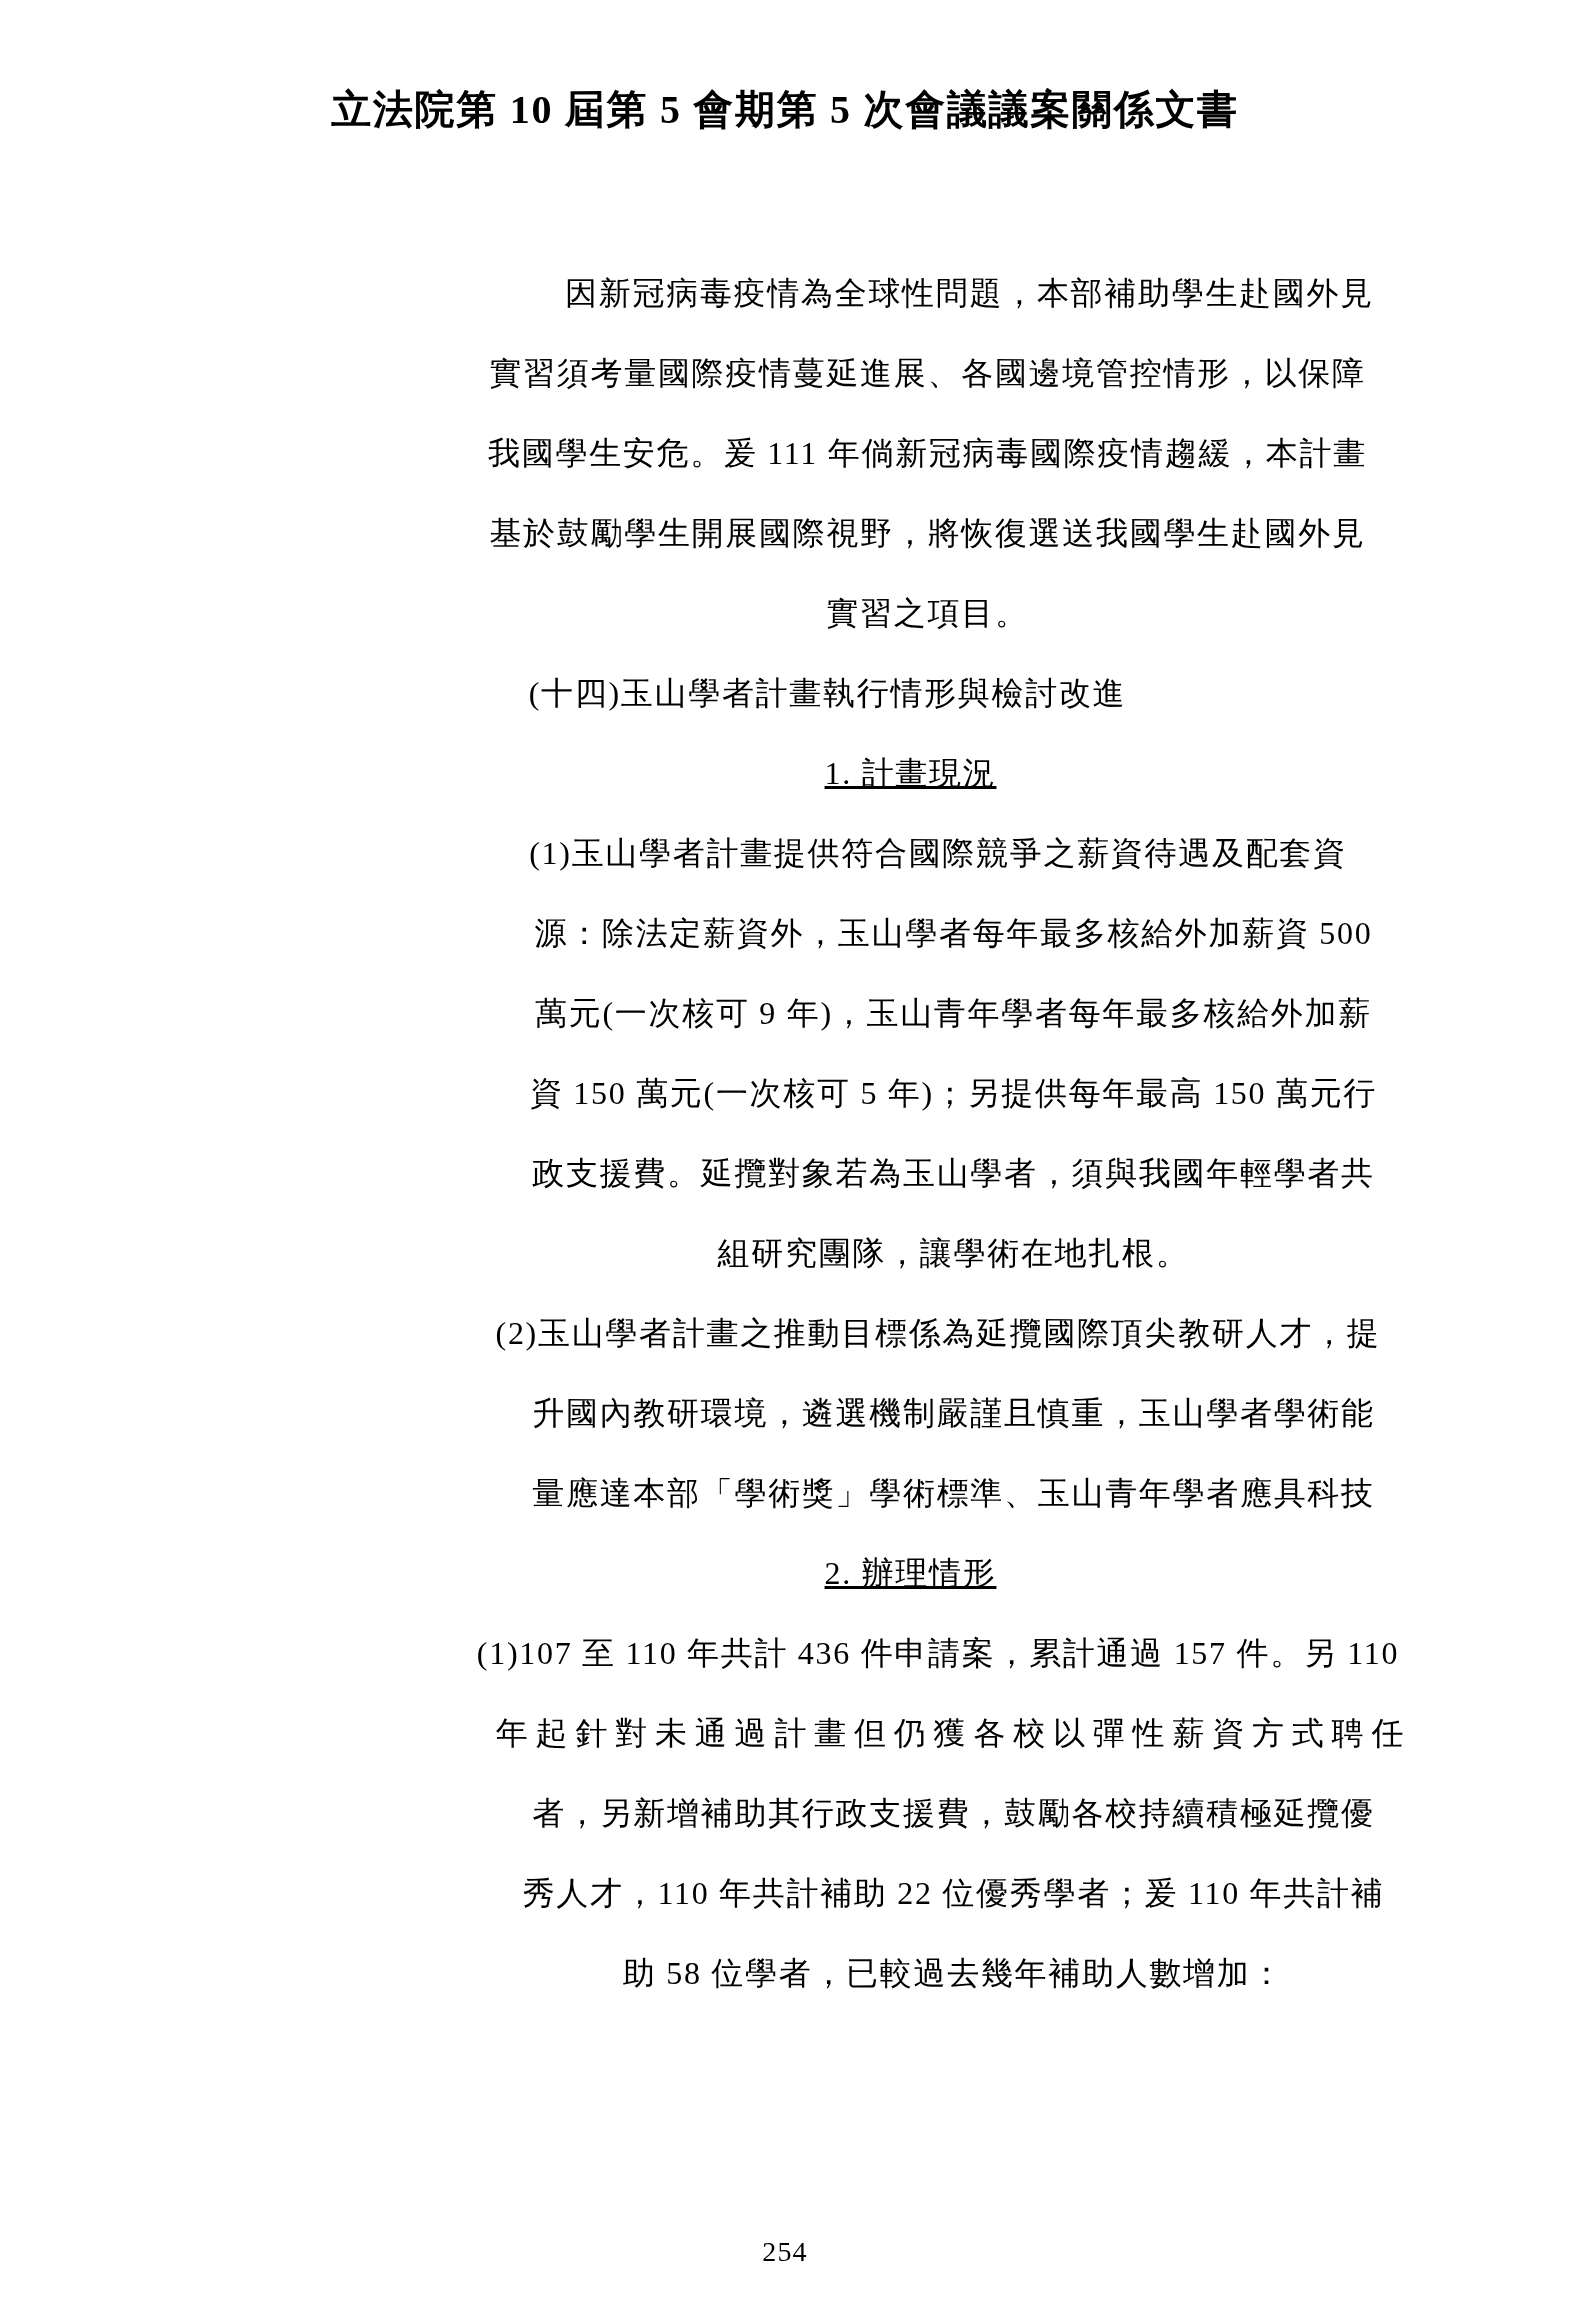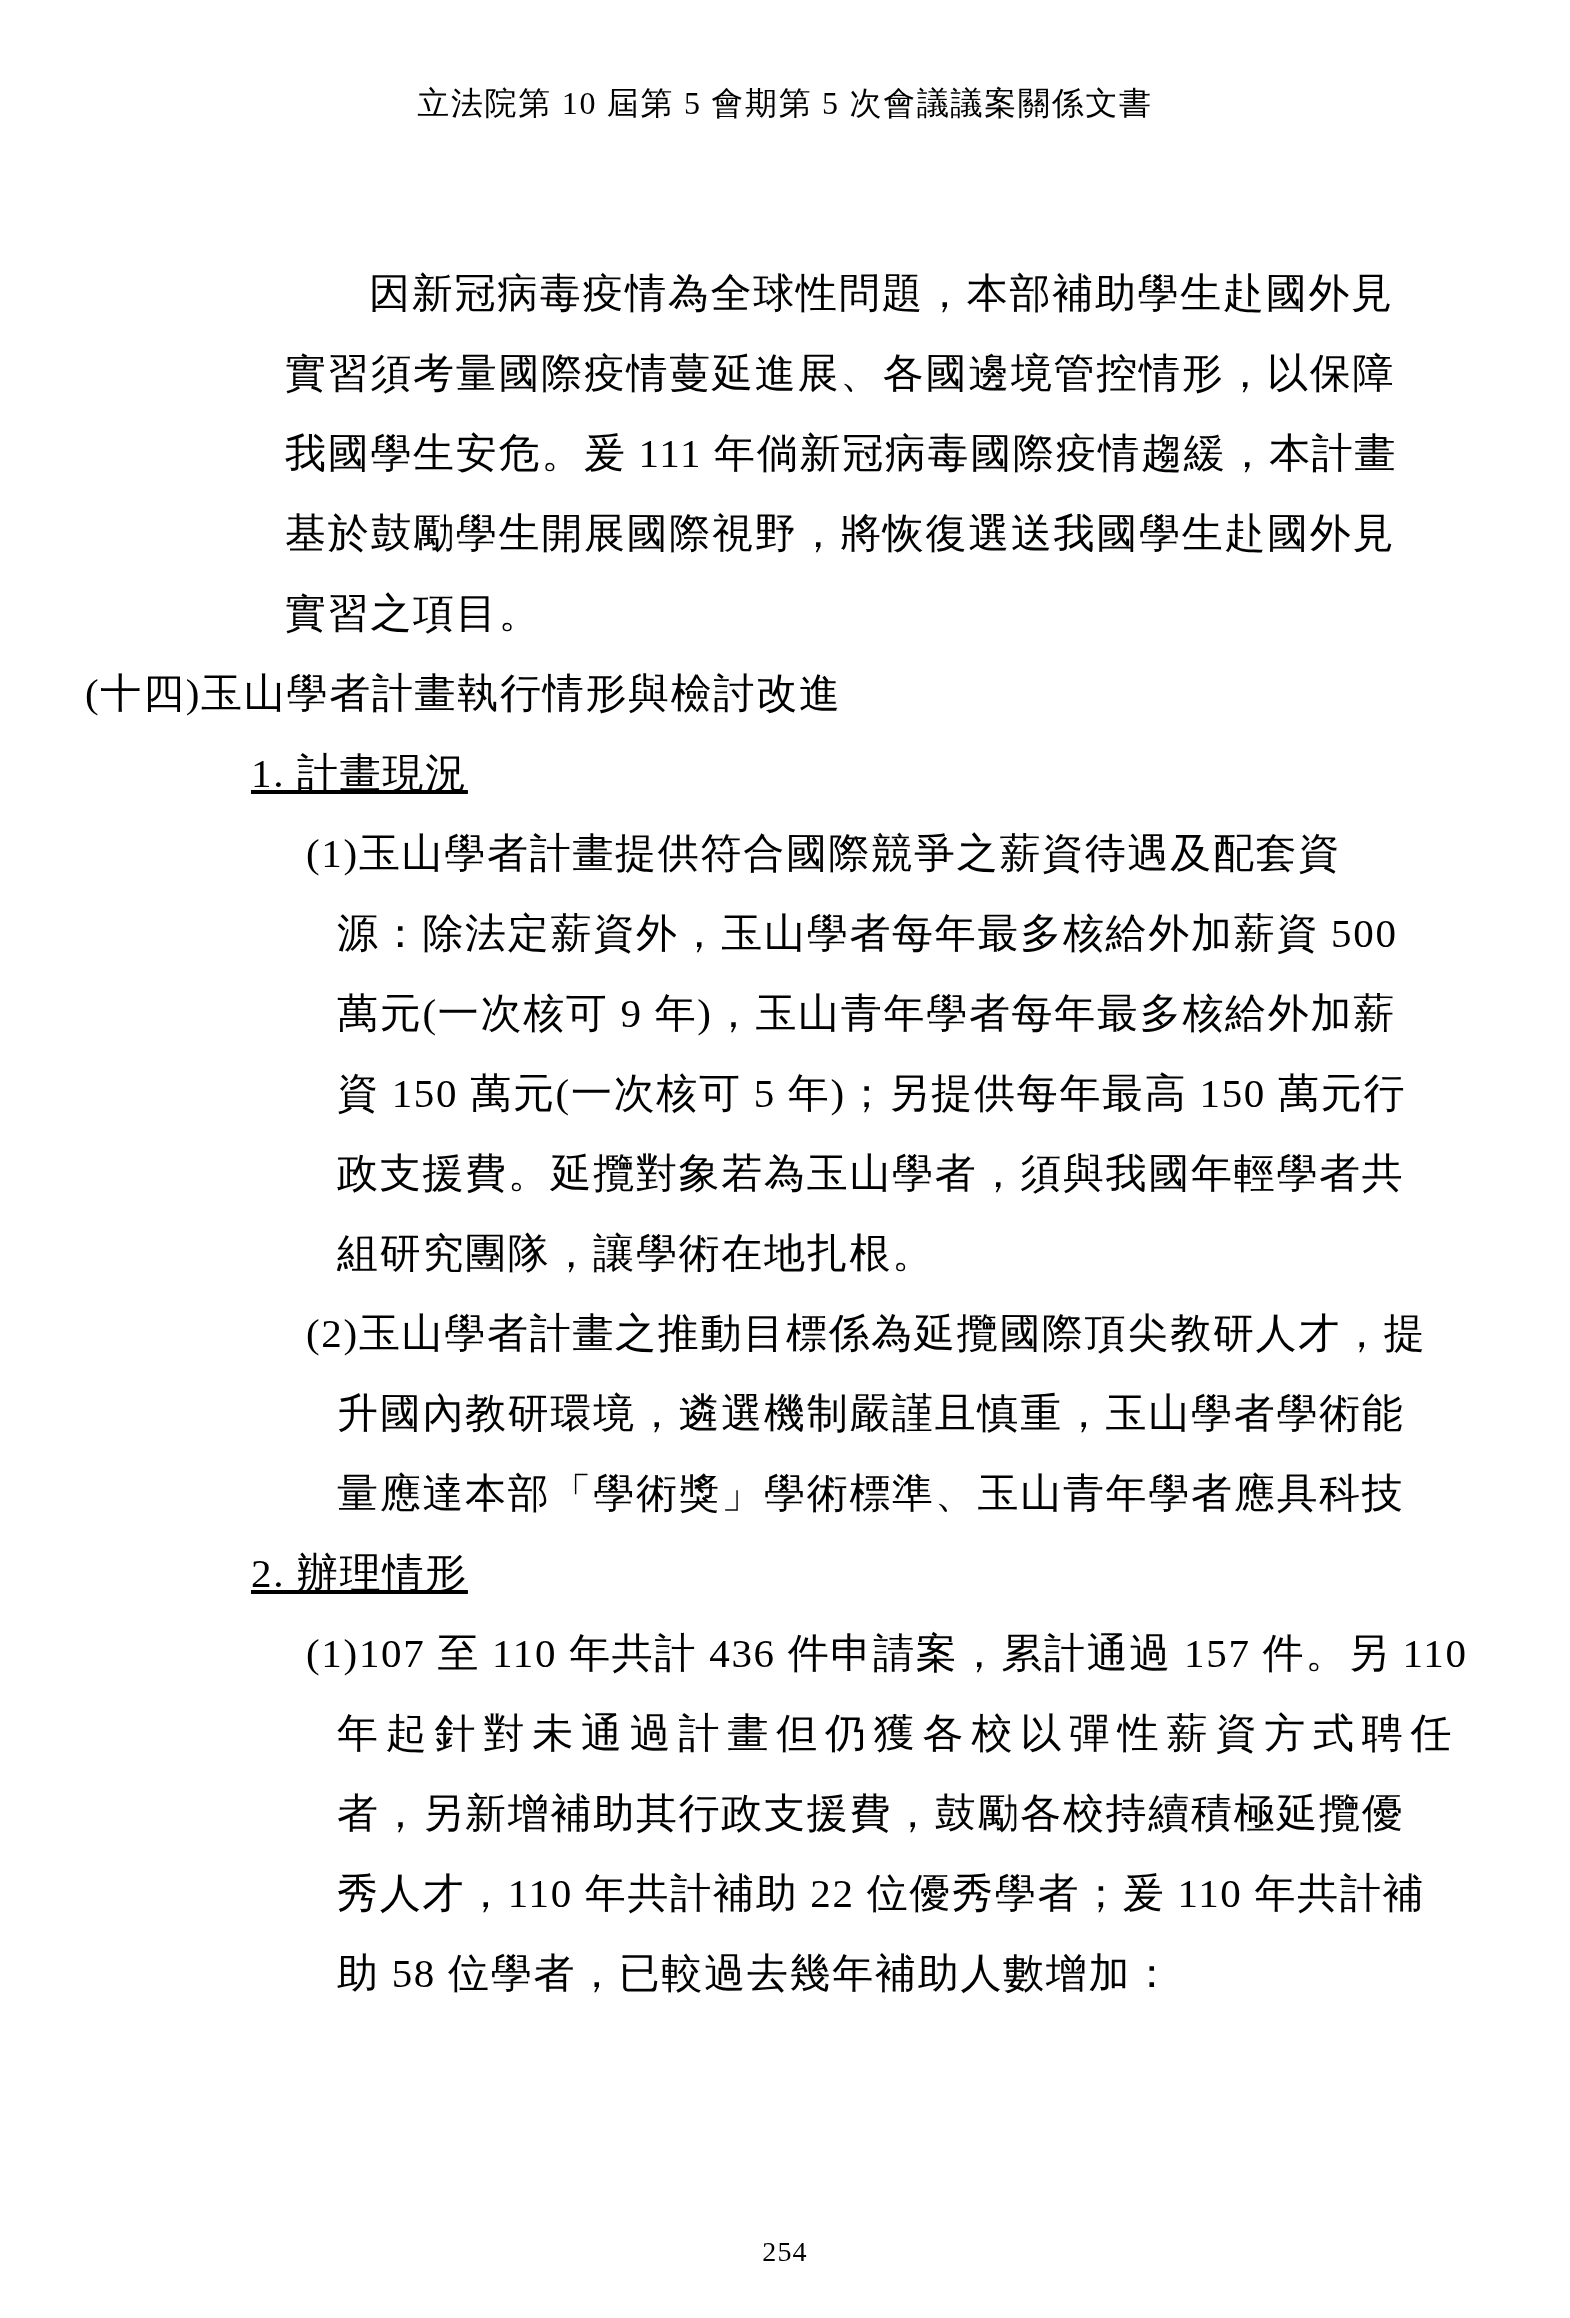--- a/index.html
+++ b/index.html
@@ -15,38 +15,39 @@
     color: #000000;
     font-family: "Liberation Serif", "DejaVu Serif", serif;
     overflow: hidden;
   }
   .doc-header {
     position: absolute;
     top: 82px;
     left: 0;
     width: 100%;
     text-align: center;
-    font-size: 32px;
+    font-size: 40px;
     letter-spacing: 1.7px;
     white-space: pre;
-    font-weight: 400;
+    font-weight: 700;
   }
   .doc-body {
     position: absolute;
     top: 253px;
     left: 0;
     width: 100%;
   }
   .line {
     height: 80px;
     line-height: 80px;
-    font-size: 41px;
+    font-size: 32px;
     letter-spacing: 1.7px;
     white-space: pre;
     font-weight: 500;
+    text-align: center;
   }
   
   .ind-p-first { padding-left: 369px; }  
   .ind-p       { padding-left: 285px; }  
   .ind-sec     { padding-left: 85px; }  
   .ind-num     { padding-left: 251px; text-decoration: underline; }  
   .ind-item    { padding-left: 282px; margin-left: 24px; }  
   .ind-cont    { padding-left: 337px; }  
   .spread      { letter-spacing: 7.8px; } 
   .doc-footer {

